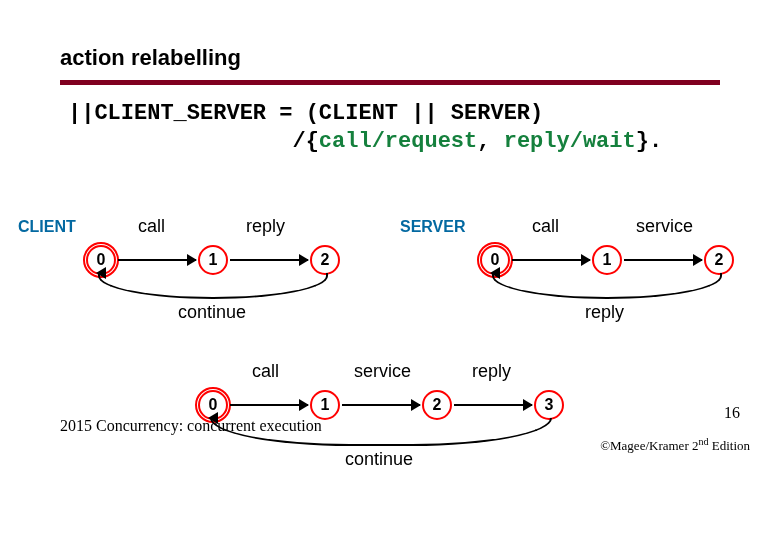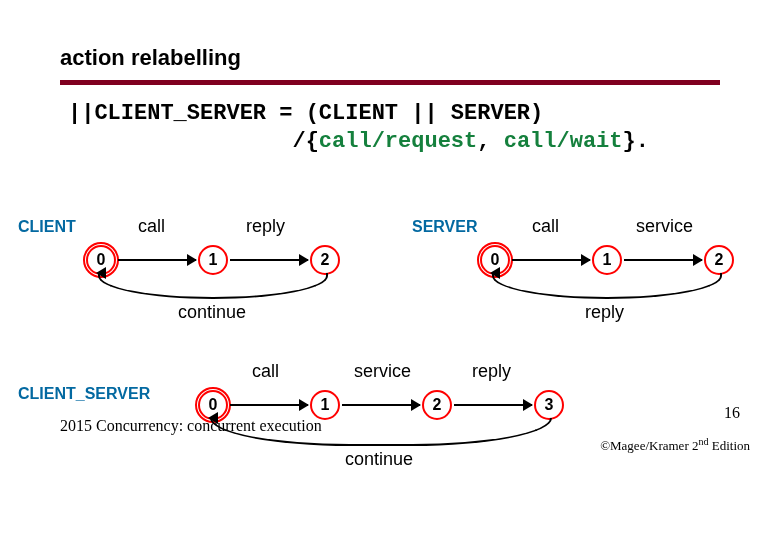--- a/index.html
+++ b/index.html
@@ -139,21 +139,21 @@
 </style>
 </head>
 <body>
 
 <div class="slide">
 
   <div class="title">action relabelling</div>
   <div class="rule"></div>
 
   <div class="code-block"><span>||CLIENT_SERVER = (CLIENT || SERVER)</span>
-<span>                 /{</span><span class="teal">call/request</span><span>, </span><span class="teal">call/wait</span><span>}.</span></div>
+<span>                 /{</span><span class="teal">call/request</span><span>, </span><span class="teal">reply/wait</span><span>}.</span></div>
 
   <div class="diagram d-client">
     <div class="dlabel" style="left:0px; top:8px;">CLIENT</div>
 
     <div class="state ring" style="left:68px; top:35px;">0</div>
     <div class="state" style="left:180px; top:35px;">1</div>
     <div class="state" style="left:292px; top:35px;">2</div>
 
     <div class="seg" style="left:100px; top:49px; width:78px;">
         <div class="rtri"></div>
@@ -165,21 +165,21 @@
     <div class="dtext" style="left:120px; top:6px;">call</div>
     <div class="dtext" style="left:228px; top:6px;">reply</div>
 
     <div class="arc" style="left:80px; top:63px; width:230px; height:26px;">
         <div class="ltri"></div>
       </div>
     <div class="dtext" style="left:160px; top:92px;">continue</div>
   </div>
 
   <div class="diagram d-server">
-    <div class="dlabel" style="left:12px; top:8px;">SERVER</div>
+    <div class="dlabel" style="left:0px; top:8px;">SERVER</div>
 
     <div class="state ring" style="left:80px; top:35px;">0</div>
     <div class="state" style="left:192px; top:35px;">1</div>
     <div class="state" style="left:304px; top:35px;">2</div>
 
     <div class="seg" style="left:112px; top:49px; width:78px;">
         <div class="rtri"></div>
       </div>
     <div class="seg" style="left:224px; top:49px; width:78px;">
         <div class="rtri"></div>
@@ -188,21 +188,20 @@
     <div class="dtext" style="left:132px; top:6px;">call</div>
     <div class="dtext" style="left:236px; top:6px;">service</div>
 
     <div class="arc" style="left:92px; top:63px; width:230px; height:26px;">
         <div class="ltri"></div>
       </div>
     <div class="dtext" style="left:185px; top:92px;">reply</div>
   </div>
 
   <div class="diagram d-cs">
-    <div class="dlabel" style="left:-112px; top:30px;">CLIENT_SERVER</div>
 
     <div class="state ring" style="left:68px; top:35px;">0</div>
     <div class="state" style="left:180px; top:35px;">1</div>
     <div class="state" style="left:292px; top:35px;">2</div>
     <div class="state" style="left:404px; top:35px;">3</div>
 
     <div class="seg" style="left:100px; top:49px; width:78px;">
         <div class="rtri"></div>
       </div>
     <div class="seg" style="left:212px; top:49px; width:78px;">

